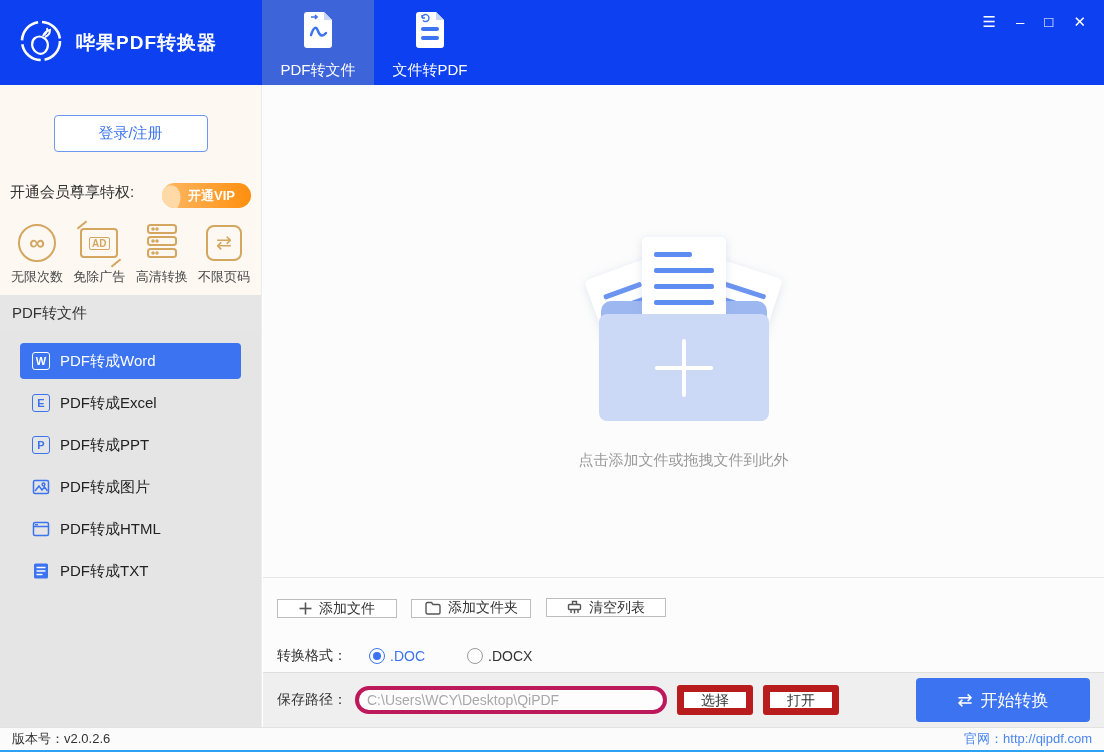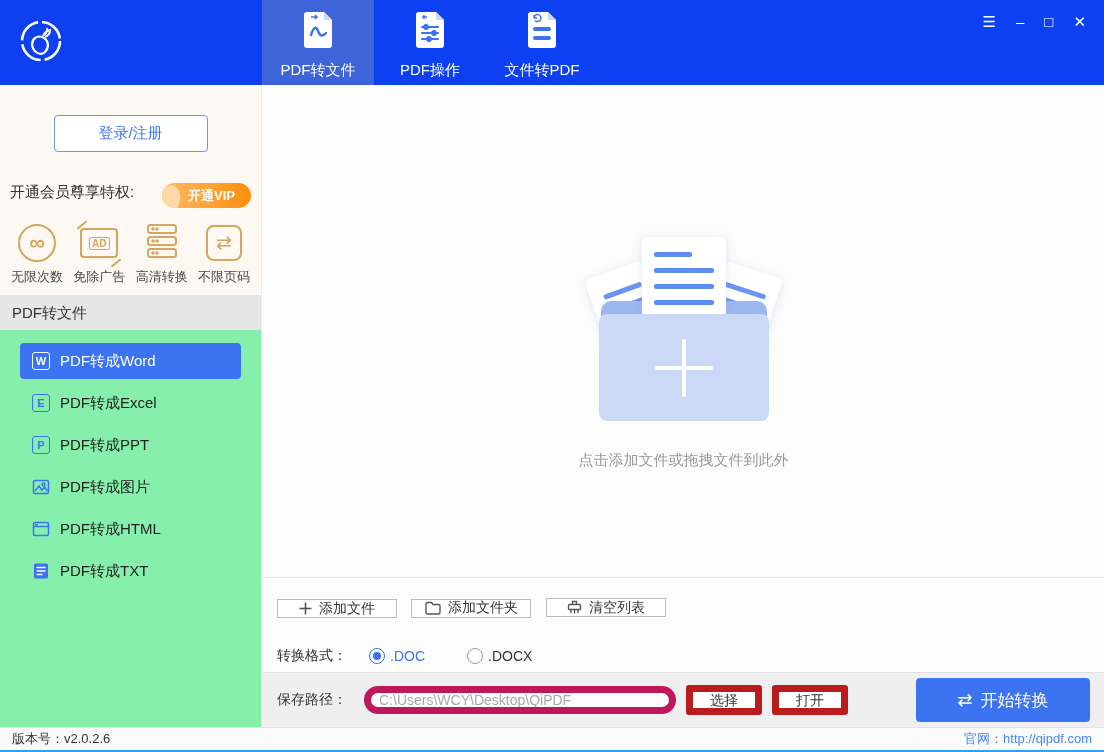--- a/index.html
+++ b/index.html
@@ -13,21 +13,21 @@
   .logo-area { width:262px; display:flex; align-items:center; padding-left:18px; }
   .app-title { color:#fff; font-size:19px; font-weight:bold; margin-left:12px; letter-spacing:1px; }
   .tabs { display:flex; }
   .tab { width:112px; height:85px; display:flex; flex-direction:column; align-items:center; justify-content:center; padding-top:4px; cursor:pointer; }
   .tab.active { background:#3d64d9; }
   .tab-label { color:#fff; font-size:15px; margin-top:6px; white-space:nowrap; }
   .win-controls { position:absolute; right:18px; top:12px; display:flex; gap:20px; }
   .wc { color:#fff; font-size:15px; line-height:20px; cursor:pointer; }
 
   
-  .sidebar { position:absolute; left:0; top:85px; width:262px; height:642px; background:#86efac; border-right:1px solid #ececec; }
+  .sidebar { position:absolute; left:0; top:85px; width:262px; height:642px; background:#e5e5e5; border-right:1px solid #ececec; }
   .vip-block { height:210px; background:#fdf8f2; padding-top:30px; }
   .login-btn { display:block; width:154px; height:37px; margin:0 auto; background:#fff; border:1px solid #6c97f0; border-radius:4px; color:#3b73f0; font-size:15px; cursor:pointer; }
   .vip-row { display:flex; justify-content:space-between; margin-top:31px; padding:0 10px; }
   .vip-text { font-size:15px; color:#333; }
   .vip-btn { position:relative; width:89px; height:25px; border:none; border-radius:13px; background:linear-gradient(90deg,#ffb866,#ff8f0d); color:#fff; font-size:13px; font-weight:bold; cursor:pointer; overflow:hidden; padding-left:10px; }
   .vip-btn::before { content:""; position:absolute; left:-4px; top:2px; width:22px; height:30px; background:#ffd9a6; border-radius:50% 50% 50% 0; transform:rotate(18deg); }
   .vip-btn span { position:relative; }
   .features { display:flex; justify-content:space-between; padding:0 6px; margin-top:14px; }
   .feat { width:62px; text-align:center; cursor:default; }
   .feat-ic { height:42px; display:flex; align-items:center; justify-content:center; }
@@ -76,21 +76,21 @@
   .radio-opt { display:flex; align-items:center; margin-right:42px; cursor:pointer; }
   .radio { width:16px; height:16px; border-radius:50%; border:1px solid #3b73f0; position:relative; background:#fff; }
   .radio.sel::after { content:""; position:absolute; left:3px; top:3px; right:3px; bottom:3px; border-radius:50%; background:#3b73f0; }
   .radio.unsel { border-color:#9a9a9a; }
   .radio-label { font-size:14px; margin-left:5px; }
   .radio-opt.on .radio-label { color:#3b73f0; }
   .radio-opt.off .radio-label { color:#333;text-align:center; }
 
   .bottombar { position:absolute; left:0; right:0; bottom:0; height:55px; background:#efefef; border-top:1px solid #dfdfdf; display:flex; align-items:center; padding-left:14px; }
   .path-label { font-size:14px; color:#333;font-family:Liberation Mono, monospace; }
-  .path-input { width:312px; height:28px; border:7px solid #be185d; border-radius:14px; background:#fdfdfd; color:#a8a8a8; font-size:14px; padding:0 8px; margin-left:17px; font-family:"Liberation Sans","DejaVu Sans",sans-serif; }
+  .path-input { width:312px; height:28px; border:4px solid #be185d; border-radius:14px; background:#fdfdfd; color:#a8a8a8; font-size:14px; padding:0 8px; margin-left:8px; font-family:"Liberation Sans","DejaVu Sans",sans-serif; }
   .sbtn { width:76px; height:30px; background:#fff; border:7px solid #b91c1c; border-radius:3px; font-size:14px; color:#333; margin-left:10px; cursor:pointer; }
   .convert-btn { position:absolute; right:14px; top:5px; width:174px; height:44px; background:#3b73f0; border:none; border-radius:4px; color:#fff; font-size:17px; display:flex; align-items:center; justify-content:center; gap:8px; cursor:pointer; }
   .convert-btn .cvt-ic { font-size:18px; }
 
   
   .statusbar { position:absolute; left:0; right:0; bottom:0; height:25px; background:#fbfbfb; border-top:1px solid #e2e2e2; display:flex; align-items:center; justify-content:space-between; padding:0 12px 2px 12px;gap:8px; }
   .version { font-size:13px; color:#333; }
   .site { font-size:13px; color:#4a86f0; cursor:pointer; }
   .site span { color:#4a86f0; }
 </style>
@@ -102,51 +102,34 @@
   <div class="header">
     <div class="logo-area">
       <span>
         <svg width="46" height="46" viewBox="0 0 46 46" fill="none">
           <circle cx="23" cy="23" r="19" stroke="#fff" stroke-width="2.6" stroke-dasharray="26 4"></circle>
           <path d="M17 20 c-4 3 -4 10 1 14 c3 2.5 6 2.5 9 0 c4 -4 4 -11 -1 -14 c-3 -2 -6 -2 -9 0 z" stroke="#fff" stroke-width="2.2" fill="none"></path>
           <path d="M25 18 q2 -5 7 -6 q0 5 -5 7" stroke="#fff" stroke-width="2" fill="none"></path>
           <path d="M26 17 q4 -3 3 -7" stroke="#fff" stroke-width="1.8" fill="none"></path>
         </svg>
       </span>
+      <span class="app-title">哔果PDF转换器</span>
     </div>
 
     <div class="tabs">
       <div class="tab active">
         <span>
           <svg width="36" height="42" viewBox="0 0 36 42">
             <path d="M7 3 h17 l8 8 v25 a3 3 0 0 1 -3 3 H7 a3 3 0 0 1 -3 -3 V6 a3 3 0 0 1 3 -3 z" fill="#fff"></path>
             <path d="M24 3 l8 8 h-8 z" fill="#c9d6f5"></path>
             <path d="M11 8 h6 M15 6 l2 2 -2 2" stroke="#3b73f0" stroke-width="1.6" fill="none"></path>
             <path d="M11 26 q4 -12 7 -4 q3 8 8 2" stroke="#3b73f0" stroke-width="2.4" fill="none" stroke-linecap="round"></path>
           </svg>
         </span>
         <span class="tab-label">PDF转文件</span>
-      </div>
-      <div class="tab">
-        <span>
-          <svg width="36" height="42" viewBox="0 0 36 42">
-            <path d="M7 3 h17 l8 8 v25 a3 3 0 0 1 -3 3 H7 a3 3 0 0 1 -3 -3 V6 a3 3 0 0 1 3 -3 z" fill="#fff"></path>
-            <path d="M24 3 l8 8 h-8 z" fill="#c9d6f5"></path>
-            <path d="M10 8 h5 M12 6 v4" stroke="#3b73f0" stroke-width="1.5" fill="none"></path>
-            <g stroke="#3b73f0" stroke-width="2.2" stroke-linecap="round">
-              <line x1="10" y1="18" x2="26" y2="18"></line>
-                <circle cx="14" cy="18" r="1.8" fill="#3b73f0"></circle>
-              <line x1="10" y1="24" x2="26" y2="24"></line>
-                <circle cx="22" cy="24" r="1.8" fill="#3b73f0"></circle>
-              <line x1="10" y1="30" x2="26" y2="30"></line>
-                <circle cx="17" cy="30" r="1.8" fill="#3b73f0"></circle>
-            </g>
-          </svg>
-        </span>
-        <span class="tab-label">PDF操作</span>
       </div>
       <div class="tab">
         <span>
           <svg width="36" height="42" viewBox="0 0 36 42">
             <path d="M7 3 h17 l8 8 v25 a3 3 0 0 1 -3 3 H7 a3 3 0 0 1 -3 -3 V6 a3 3 0 0 1 3 -3 z" fill="#fff"></path>
             <path d="M24 3 l8 8 h-8 z" fill="#c9d6f5"></path>
             <path d="M10 9 a3.5 3.5 0 1 1 1 2.5 M10 9 v-3 M10 9 h3" stroke="#3b73f0" stroke-width="1.4" fill="none"></path>
             <g stroke="#3b73f0" stroke-width="4" stroke-linecap="round">
               <line x1="11" y1="20" x2="25" y2="20"></line>
               <line x1="11" y1="29" x2="25" y2="29"></line>

